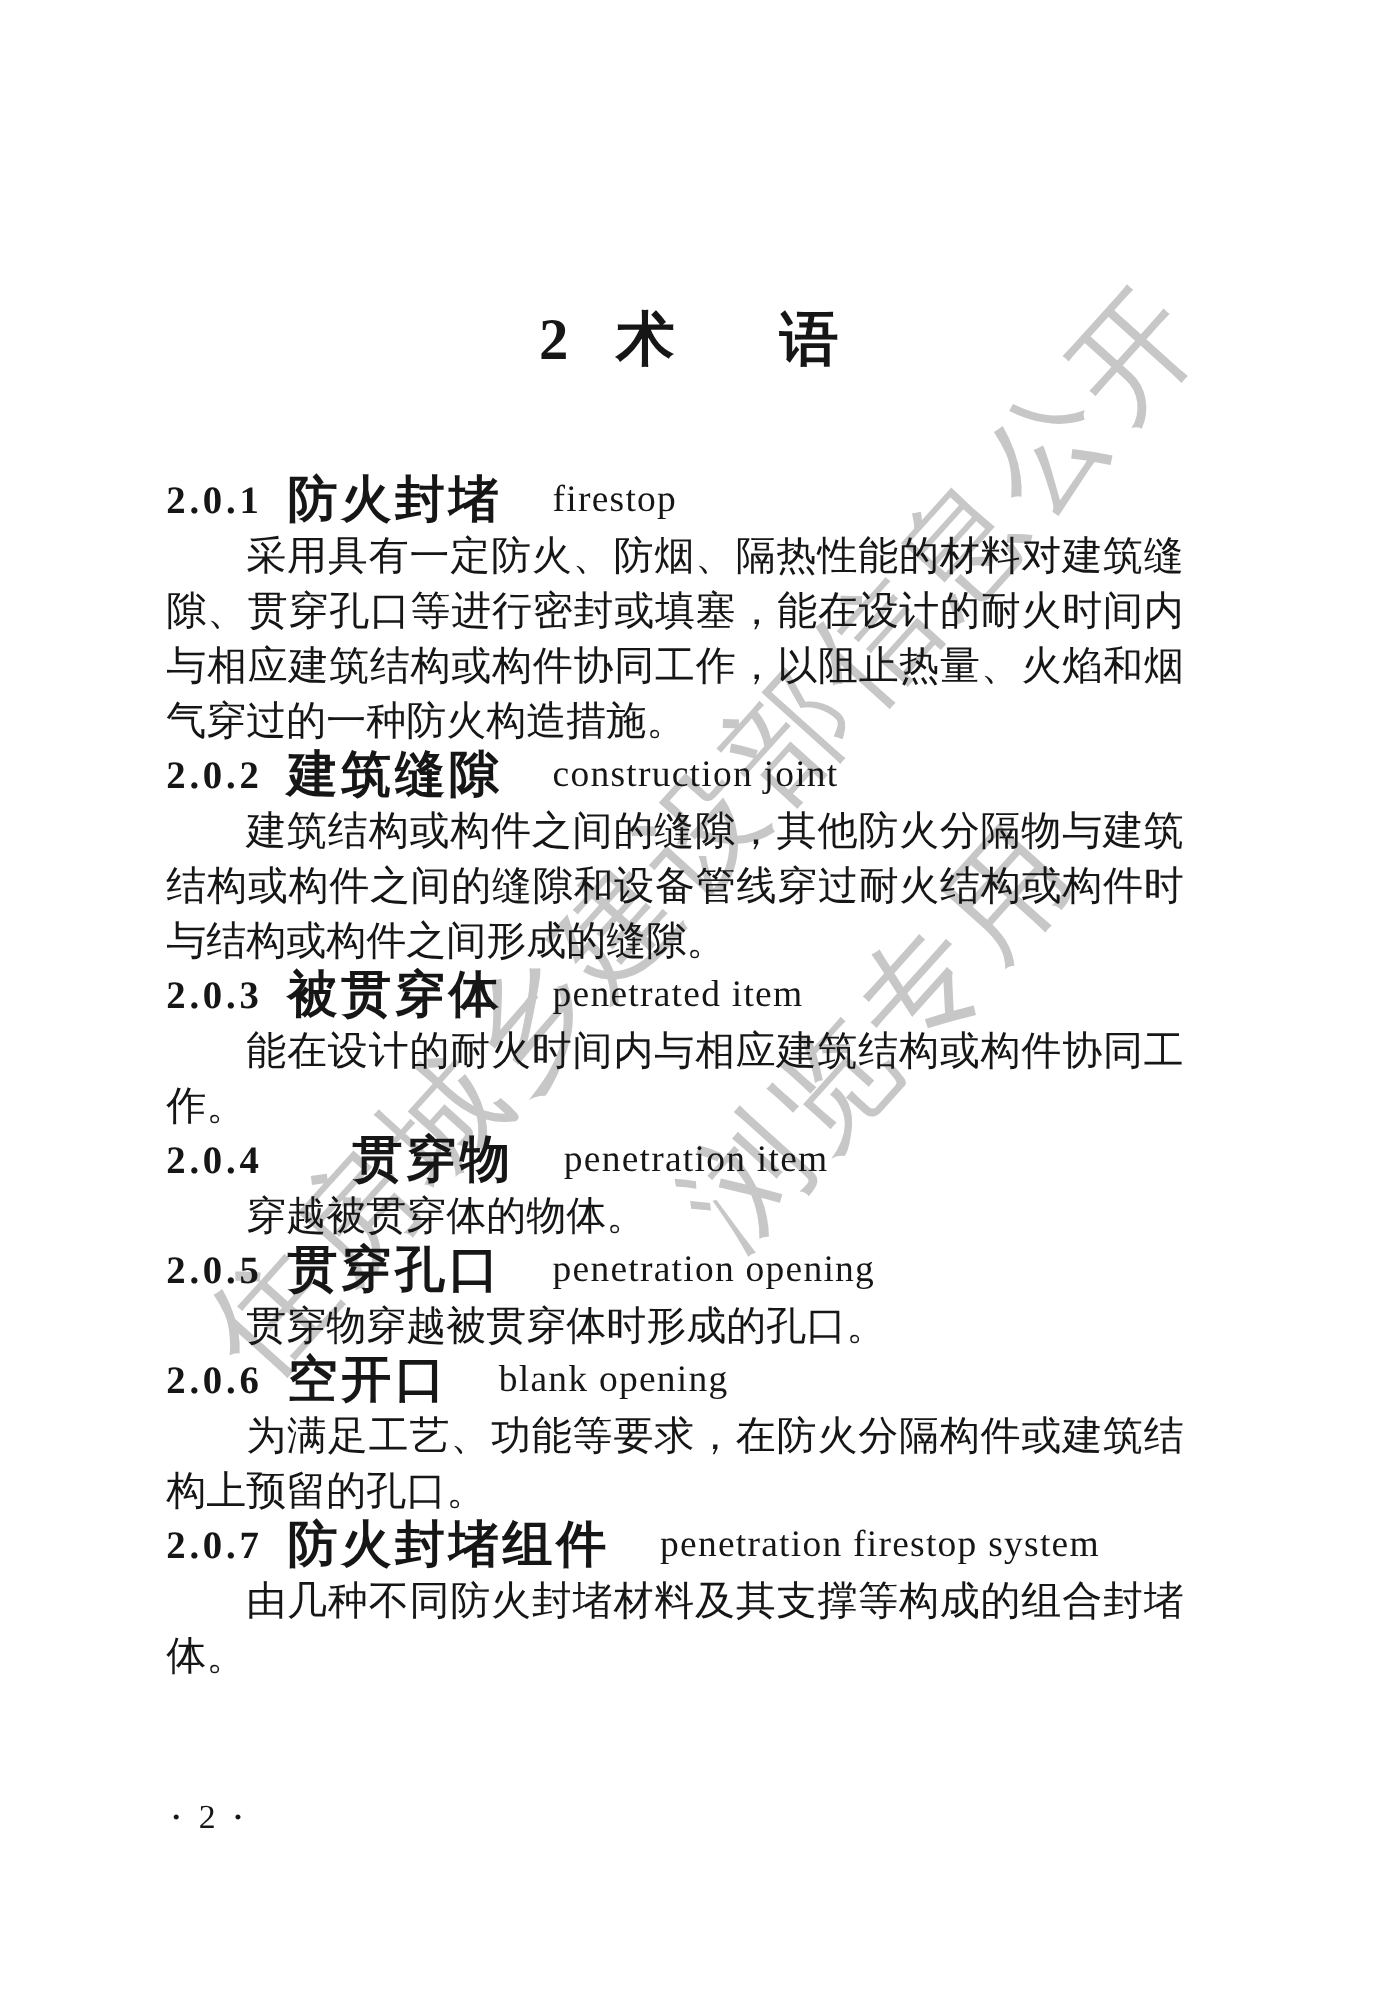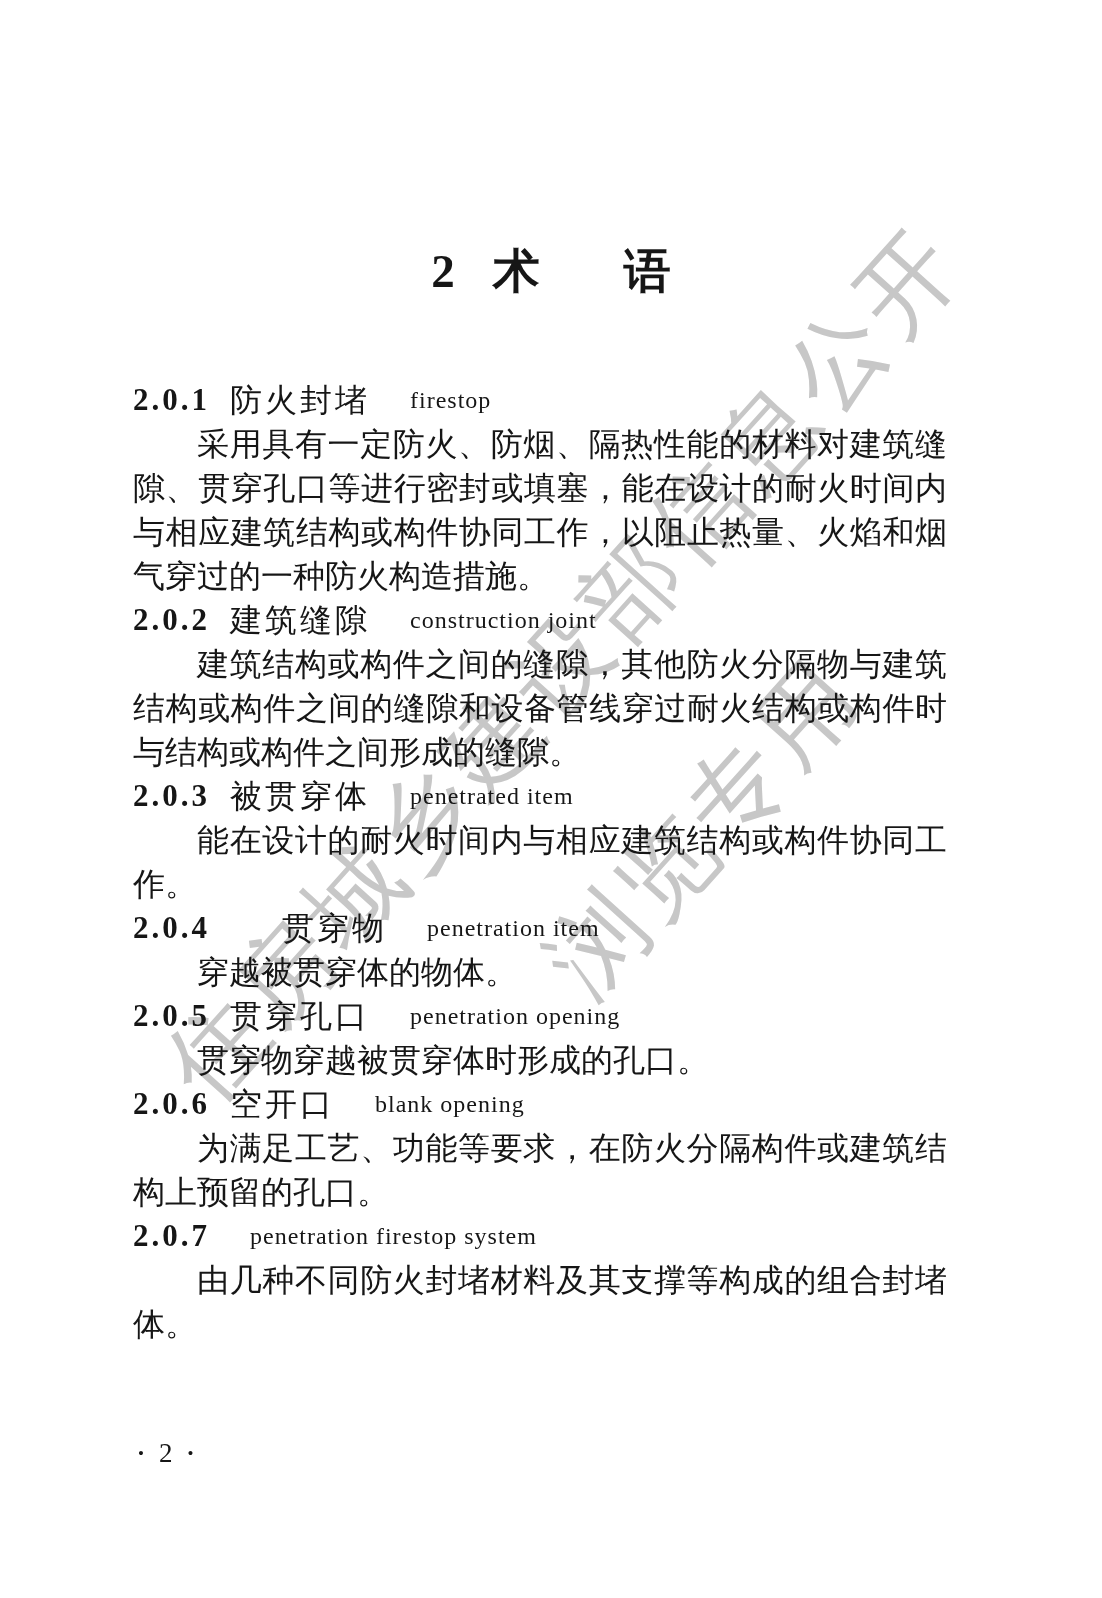--- a/index.html
+++ b/index.html
@@ -66,27 +66,28 @@
     align-items: center;
     line-height: 44px;
     white-space: nowrap;
   }
   .term-num {
     font-weight: bold;
     font-size: 31px;
     letter-spacing: 3px;
   }
   .term-zh {
-    font-size: 32px;
+    font-size: 40px;
     margin-left: 20px;
     letter-spacing: 3px;
+    font-weight: bold;
   }
   .term-zh.term-indent { margin-left: 72px; }
   .term-en {
-    font-size: 24px;
+    font-size: 30px;
     margin-left: 40px;
     letter-spacing: 1px;
   }
   .term-def {
     font-size: 32px;
     line-height: 44px;
     margin: 0;
     text-align: justify;
     text-indent: 2em;
   }
@@ -171,20 +172,21 @@
       <span class="term-num">2.0.6</span>
       <span class="term-zh">空开口</span>
       <span class="term-en">blank opening</span>
     </div>
     <p class="term-def">为满足工艺、功能等要求，在防火分隔构件或建筑结构上预留的孔口。</p>
   </section>
 
   <section class="term-section">
     <div class="term-heading">
       <span class="term-num">2.0.7</span>
+      <span class="term-zh">防火封堵组件</span>
       <span class="term-en">penetration firestop system</span>
     </div>
     <p class="term-def">由几种不同防火封堵材料及其支撑等构成的组合封堵体。</p>
   </section>
 </main>
 
   <div class="page-footer">
     <span class="pf-dot">•</span>
     <span class="pf-num">2</span>
     <span class="pf-dot">•</span>

